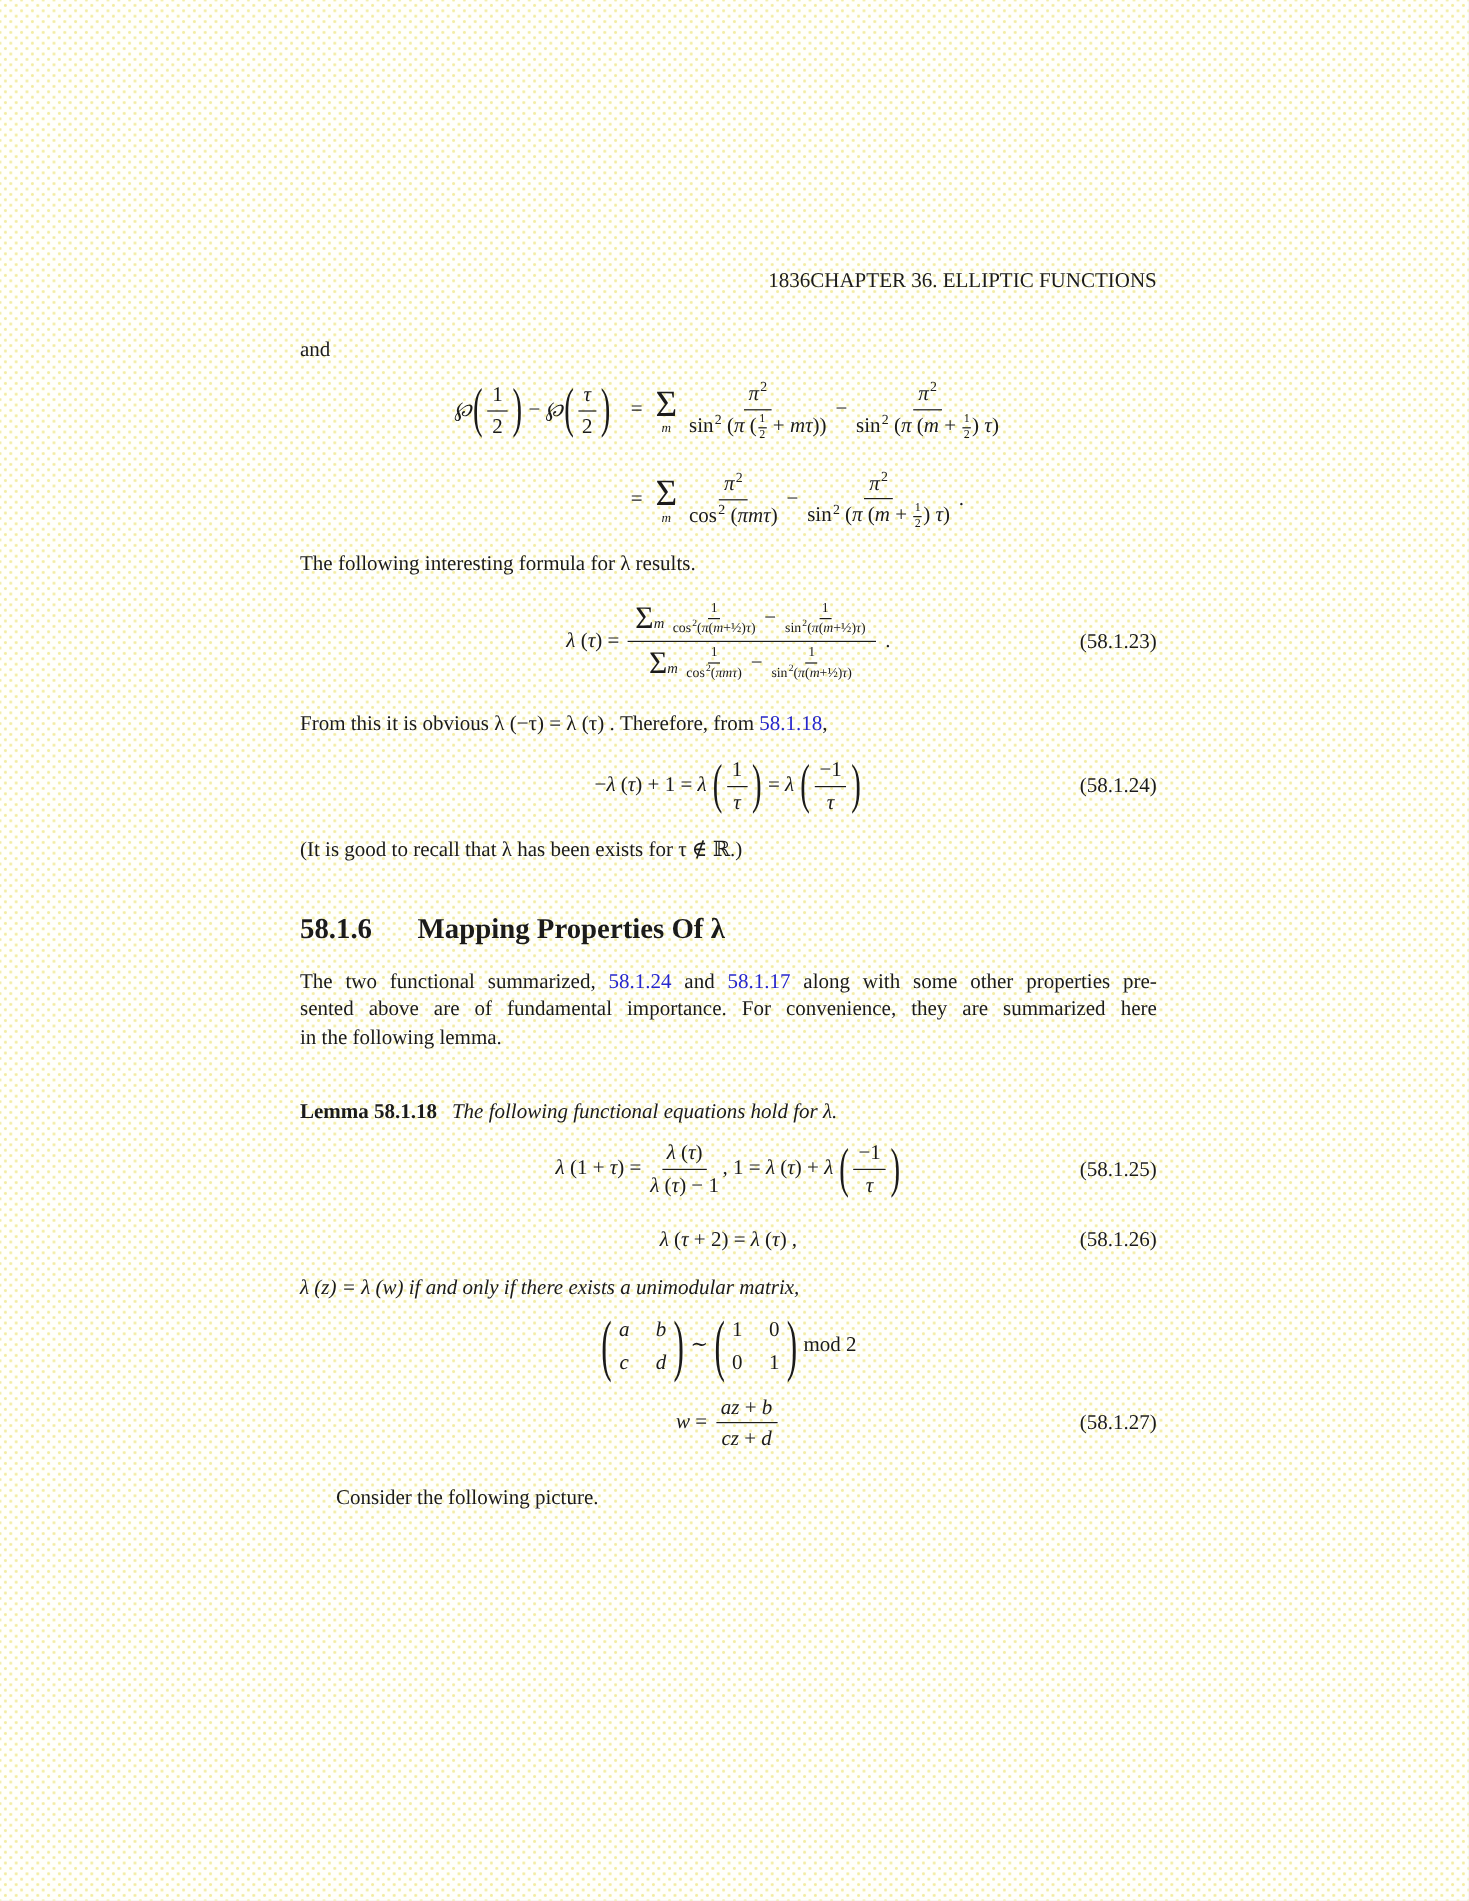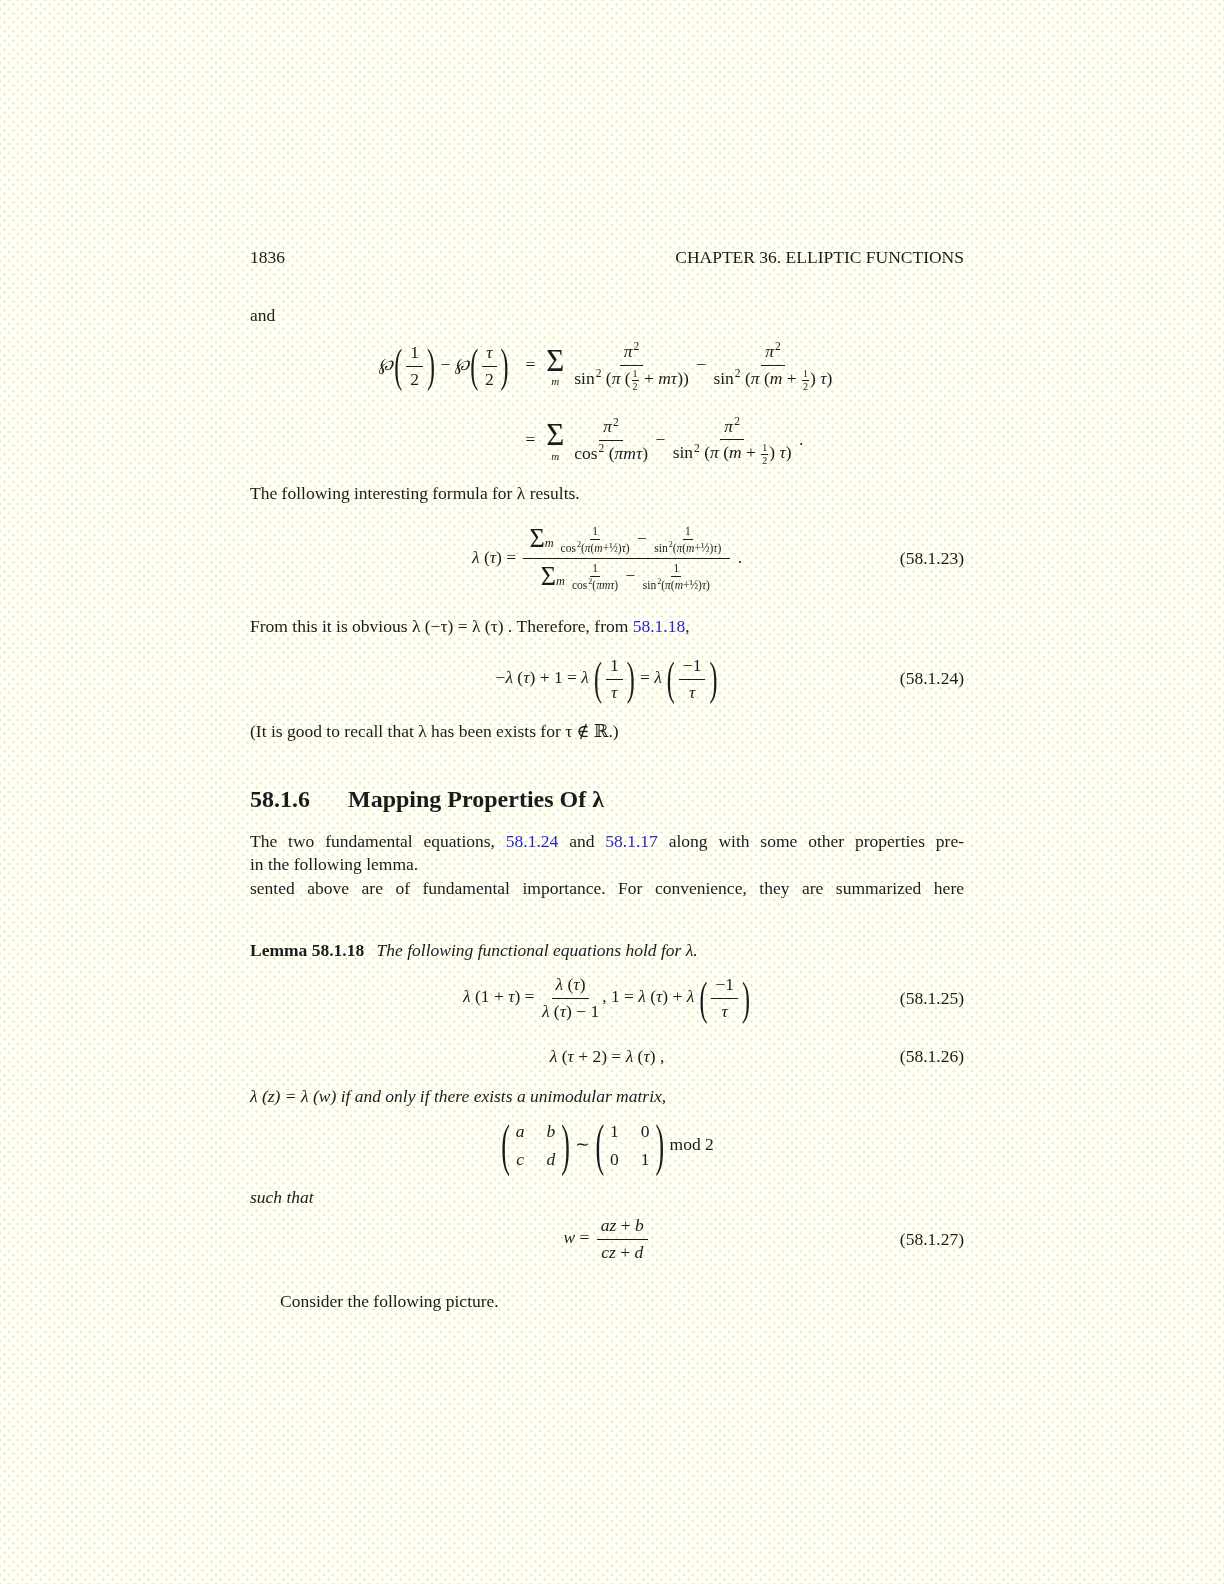--- a/index.html
+++ b/index.html
@@ -8,21 +8,21 @@
     background-color:#fffffb;
     background-image:
       radial-gradient(rgba(232,220,90,.55) 1px, transparent 1.4px),
       radial-gradient(rgba(232,220,90,.55) 1px, transparent 1.4px);
     background-size:9px 9px;
     background-position:0 0,4.5px 4.5px;
     font-family:"Liberation Serif","DejaVu Serif",serif;
     color:#1b1b1b;overflow:hidden;
   }
   .content{position:absolute;left:250px;top:222px;width:714px;font-size:17.5px;line-height:1.35;}
-  .header{display:flex;justify-content:space-between;margin-bottom:34px;margin-top:24px;}
+  .header{display:flex;justify-content:flex-end;margin-bottom:34px;}
   .p{margin:0;}
   .p-and{margin-bottom:14px;}
   .link{color:#2626cc;cursor:pointer;text-decoration:none;}
   
   .mt{white-space:pre;}
   .mv{font-style:italic;white-space:pre;}
   .ms{font-size:66%;line-height:0;margin-left:1px;vertical-align:super;}
   .mg{display:inline-block;}
   .mb{display:inline-block;vertical-align:middle;line-height:1;font-weight:400;margin:0 1px;}
   .mb.h2{font-size:24px;transform:scaleY(1.9);}
@@ -162,23 +162,23 @@
     </div>
 
     <p class="p p-recall">(It is good to recall that λ has been exists for τ ∉ ℝ.)</p>
 
     <div class="heading">
       <span class="hnum">58.1.6</span>
       <span class="htitle">Mapping Properties Of λ</span>
     </div>
 
     <div class="para">
-      <span class="ln jl"><span>The two fundamental equations, </span><span class="link">58.1.24</span><span> and </span><span class="link">58.1.17</span><span> along with some other properties pre-</span></span>
+      <span class="ln jl"><span>The two functional summarized, </span><span class="link">58.1.24</span><span> and </span><span class="link">58.1.17</span><span> along with some other properties pre-</span></span>
+      <span class="ln jl"><span>sented above are of fundamental importance. For convenience, they are summarized here</span></span>
       <span class="ln"><span>in the following lemma.</span></span>
-      <span class="ln jl"><span>sented above are of fundamental importance. For convenience, they are summarized here</span></span>
     </div>
 
     <div class="lemma">
       <span class="lemma-label">Lemma 58.1.18</span>
       <span class="lemma-body">The following functional equations hold for λ.</span>
     </div>
 
     <div class="eqrow m-eq25">
       <div class="eq"><span class="mv">λ</span><span class="mt"> (1 + </span><span class="mv">τ</span><span class="mt">) = </span><span class="frac">
             <span class="num"><span class="mv">λ</span><span class="mt"> (</span><span class="mv">τ</span><span class="mt">)</span></span>
@@ -204,21 +204,20 @@
             <span class="mc">c</span>
             <span class="mc">d</span>
           </span><span class="mb h3">)</span><span class="mt"> ∼ </span><span class="mb h3">(</span><span class="mat">
             <span class="mc">1</span>
             <span class="mc">0</span>
             <span class="mc">0</span>
             <span class="mc">1</span>
           </span><span class="mb h3">)</span><span class="mt"> mod 2</span></div>
     </div>
 
-    <p class="p p-such">such that</p>
 
     <div class="eqrow m-eq27">
       <div class="eq"><span class="mv">w</span><span class="mt"> = </span><span class="frac">
             <span class="num"><span class="mv">az</span><span class="mt"> + </span><span class="mv">b</span></span>
             <span class="den"><span class="mv">cz</span><span class="mt"> + </span><span class="mv">d</span></span>
           </span></div>
       <span class="tag">(58.1.27)</span>
     </div>
 
     <p class="p p-consider">Consider the following picture.</p>

